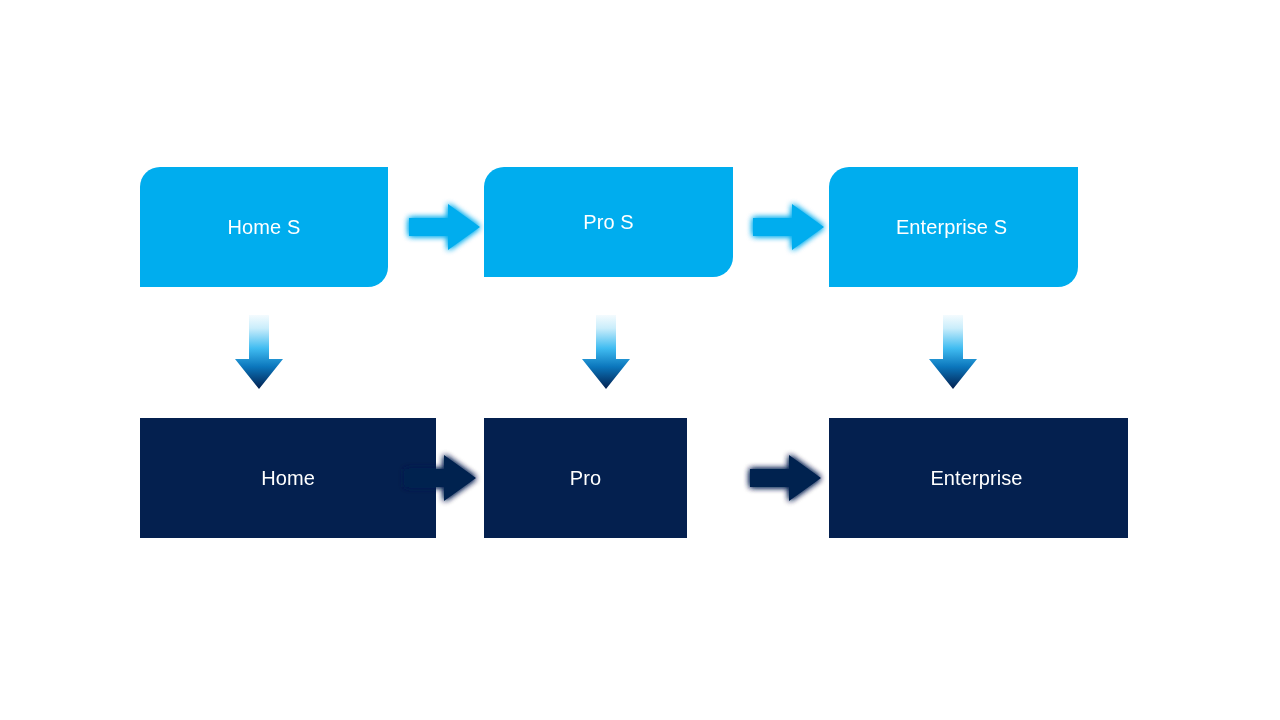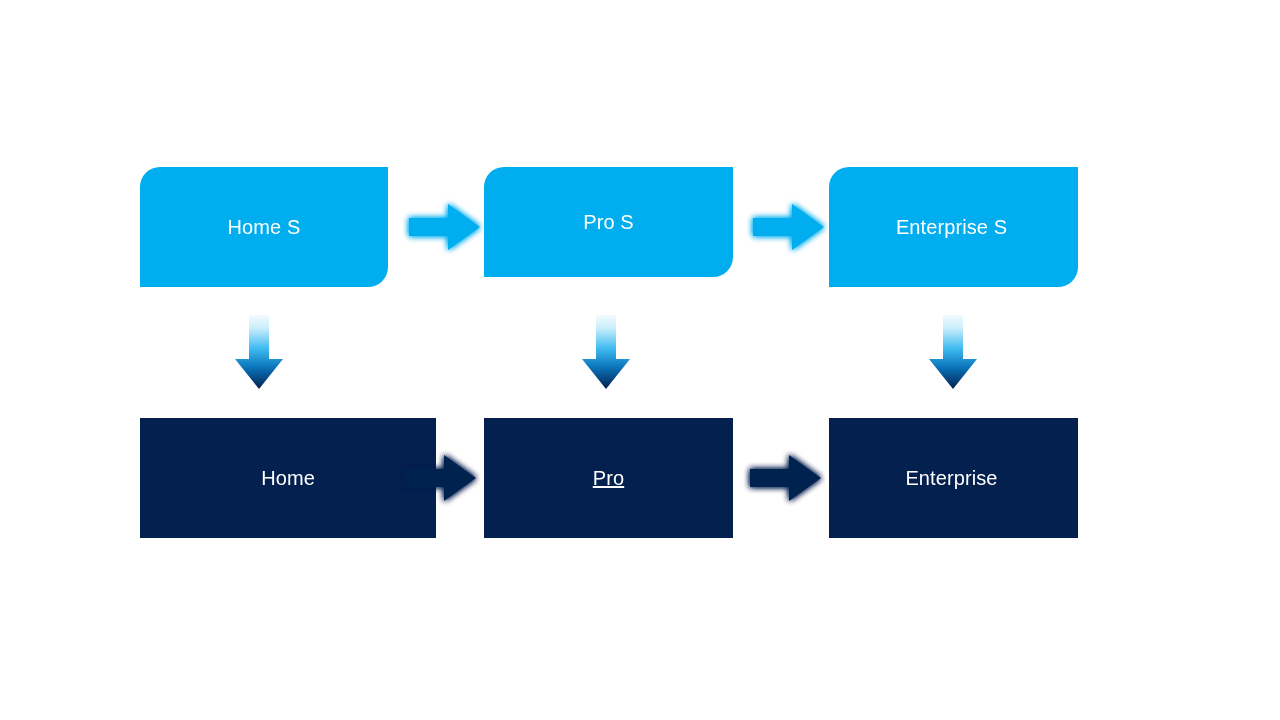--- a/index.html
+++ b/index.html
@@ -153,25 +153,25 @@
         </linearGradient>
       </defs>
       <polygon points="18,4 38,4 38,48 52,48 28,78 4,48 18,48" fill="url(#downGradC)"></polygon>
     </svg>
   </div>
 
   <div class="node tier-base" style="left:140px; top:418px; width:296px; height:120px;">
     <span class="node-label">Home</span>
   </div>
 
-  <div class="node tier-base" style="left:484px; top:418px; width:249px; height:120px;text-decoration:underline;">
+  <div class="node tier-base" style="left:484px; top:418px; width:203px; height:120px;">
     <span class="node-label">Pro</span>
   </div>
 
-  <div class="node tier-base shift-left" style="left:829px; top:418px; width:249px; height:120px;">
+  <div class="node tier-base shift-left" style="left:829px; top:418px; width:299px; height:120px;">
     <span class="node-label">Enterprise</span>
   </div>
 
   <div class="arrow" style="left:400px; top:449px; width:82px; height:58px;">
     <svg width="82" height="58" viewBox="0 0 82 58">
       <defs>
         <filter id="glowNavyA" x="-60%" y="-60%" width="220%" height="220%">
           <feGaussianBlur in="SourceGraphic" stdDeviation="3.2" result="b"></feGaussianBlur>
           <feMerge>
             <feMergeNode in="b"></feMergeNode>

